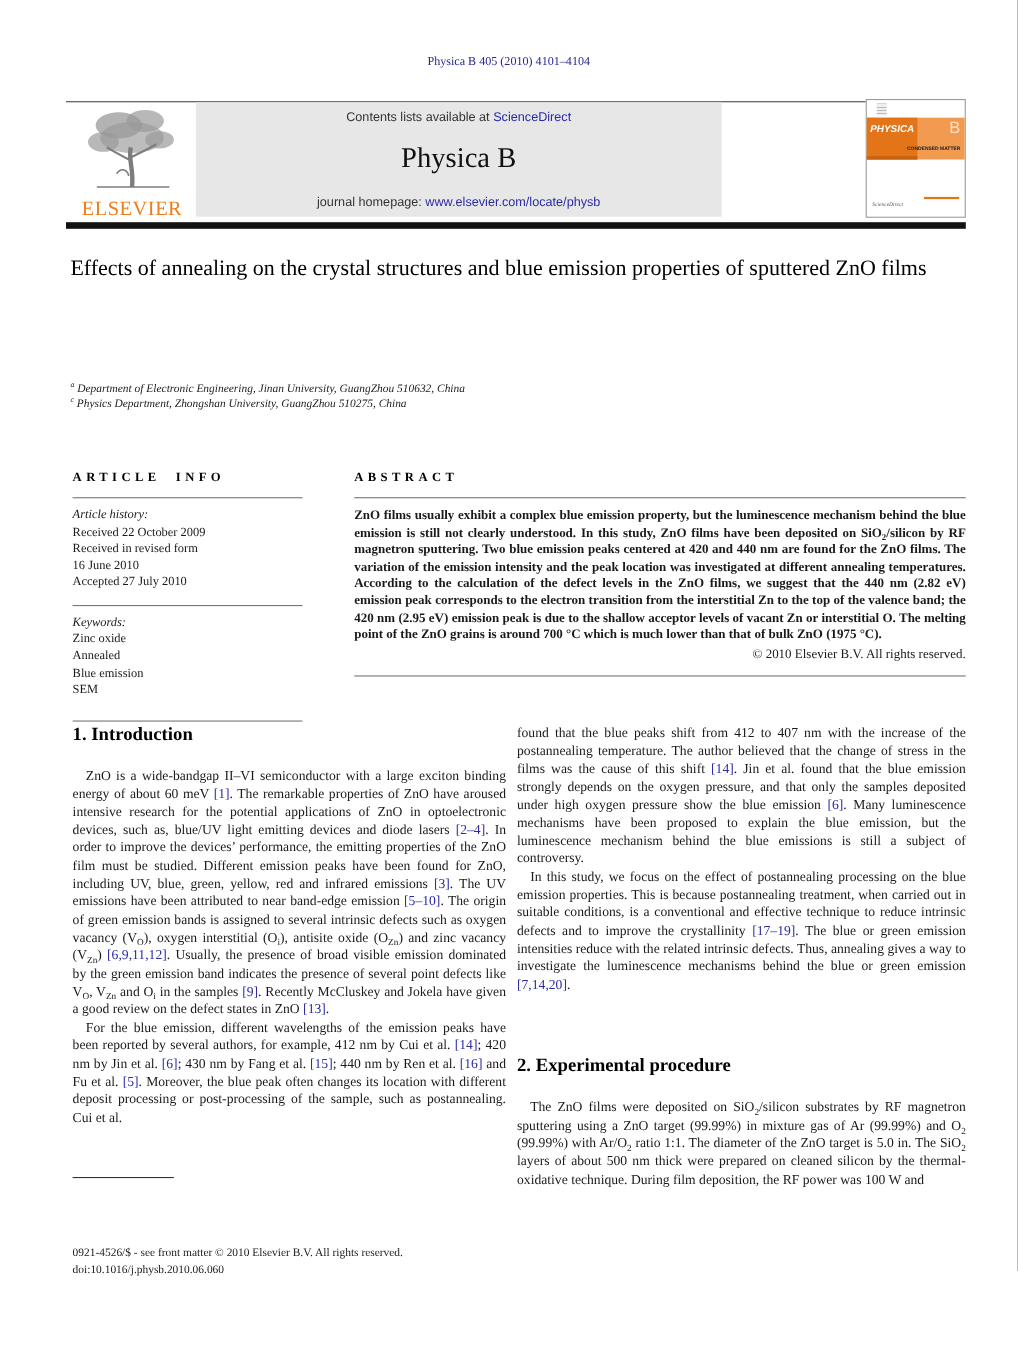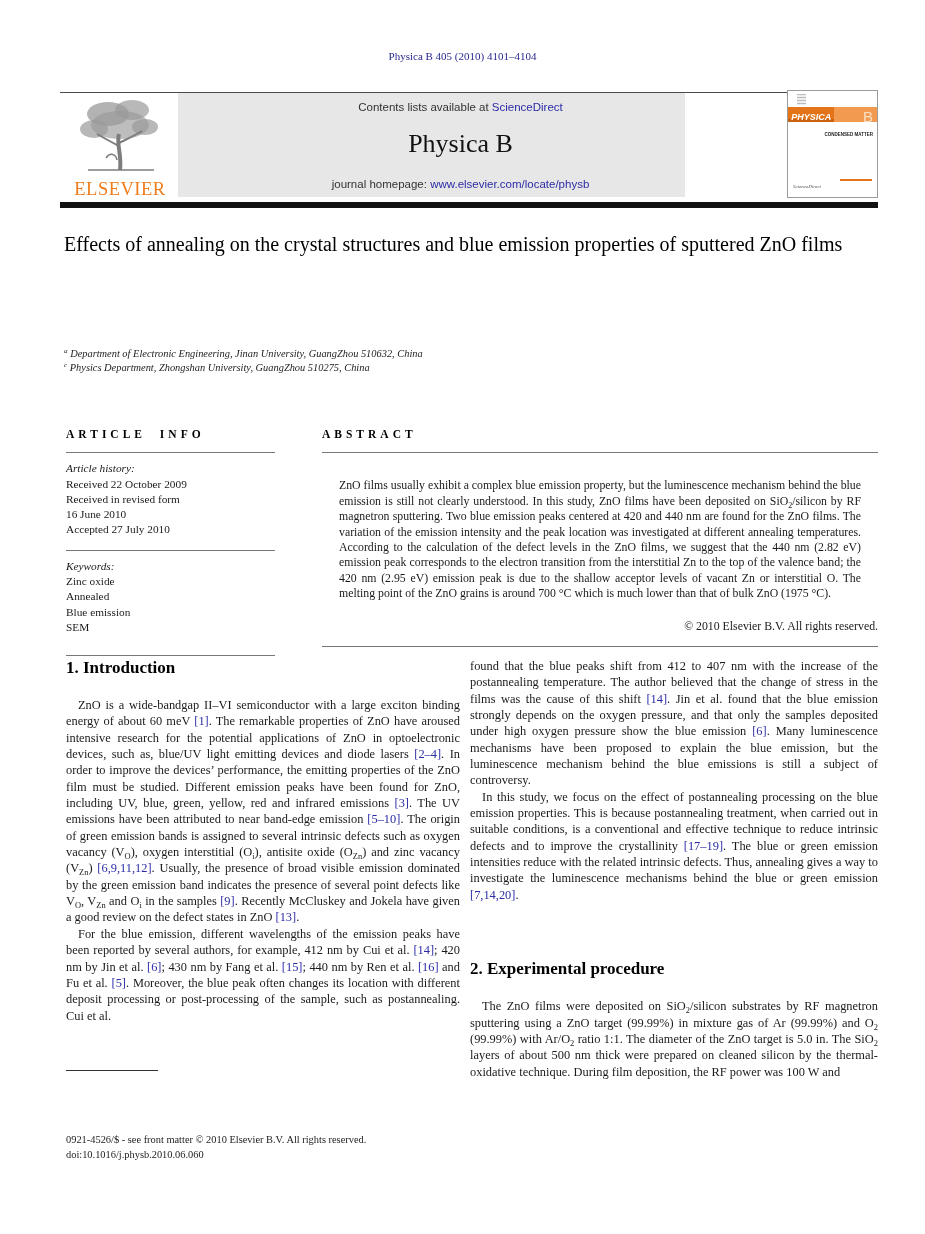--- a/index.html
+++ b/index.html
@@ -5,38 +5,38 @@
   html,body{margin:0;padding:0;background:#888;}
   .page{position:relative;width:925px;height:1234px;background:#ffffff;margin:0 auto;
         font-family:"Liberation Serif",serif;color:#1a1a1a;overflow:hidden;}
 
   
   .citation{position:absolute;top:50px;left:0;width:100%;text-align:center;
             font-size:11px;color:#28288f;}
 
   
   .top-rule{position:absolute;left:60px;top:92px;width:818px;height:1px;background:#4a4a4a;}
-  .banner-box{position:absolute;left:178px;top:93px;width:478px;height:104px;background:#e7e7e7;padding-left:29px;}
+  .banner-box{position:absolute;left:178px;top:93px;width:478px;height:104px;background:#e7e7e7;}
   .contents-line{position:absolute;top:8px;width:100%;text-align:center;
                  font-family:"Liberation Sans",sans-serif;font-size:11.5px;color:#333;}
   .journal-name{position:absolute;top:36px;width:100%;text-align:center;
                 font-size:26px;color:#111;}
   .homepage-line{position:absolute;bottom:7px;width:100%;text-align:center;
                  font-family:"Liberation Sans",sans-serif;font-size:11.5px;color:#333;}
   .navy-link{color:#2b2ba6;text-decoration:none;}
 
   
   .logo{position:absolute;left:64px;top:96px;width:112px;height:100px;text-align:center;}
   .elsevier-text{color:#ef7c1a;font-size:18.5px;letter-spacing:0.5px;margin-top:1px;}
 
   
   .cover{position:absolute;left:787px;top:90px;width:89px;height:106px;border:1px solid #9b9b9b;background:#fff;}
   .cover-mark{position:absolute;top:3px;left:9px;width:9px;height:11px;background:
       repeating-linear-gradient(#bbb 0 1px,#eee 1px 3px);}
-  .cover-band{position:absolute;top:16px;left:0;right:0;height:15px;background:#f29a50;}
+  .cover-band{position:absolute;top:16px;left:0;right:0;height:38px;background:#f29a50;}
   .cover-band-left{position:absolute;left:0;top:0;bottom:0;width:52%;background:#e37417;
       color:#fff;font-family:"Liberation Sans",sans-serif;font-weight:bold;font-style:italic;
       font-size:9px;line-height:20px;text-align:center;border-bottom:3px solid #c96310;}
   .cover-band-right{position:absolute;right:4px;top:1px;color:#fbe0c4;font-size:15px;
       font-family:"Liberation Sans",sans-serif;}
   .cover-subtitle{position:absolute;top:41px;right:4px;font-family:"Liberation Sans",sans-serif;
       font-weight:bold;font-size:4.5px;color:#222;}
   .cover-sd{position:absolute;bottom:8px;left:5px;font-size:5px;color:#555;font-style:italic;}
   .cover-foot-rule{position:absolute;bottom:16px;right:5px;width:32px;height:2px;background:#e37417;}
 
@@ -53,21 +53,21 @@
 
   
   .info-left{position:absolute;left:66px;top:424px;width:209px;font-size:11.3px;line-height:15.3px;}
   .info-right{position:absolute;left:322px;top:424px;width:556px;font-size:11.8px;line-height:15.4px;}
   .block-heading{font-size:11.5px;letter-spacing:4px;word-spacing:7px;font-weight:600;color:#000;
                  padding:3px 0 10px 0;border-bottom:1px solid #777;}
   .history{padding:8px 0 12px 0;border-bottom:1px solid #777;}
   .keywords{padding:8px 0 20px 0;border-bottom:1px solid #777;}
   .ilabel{font-style:italic;}
   .abstract-body{padding:8px 0 8px 0;border-bottom:1px solid #777;}
-  .abstract-text{text-align:justify;margin:17px;}
+  .abstract-text{text-align:justify;margin:0;font-weight:bold;}
   .copyright{text-align:right;margin:2px 0 4px 0;}
 
   
   .col-left{position:absolute;left:66px;top:658px;width:394px;}
   .col-right{position:absolute;left:470px;top:658px;width:408px;}
   .body-p{font-size:12.4px;line-height:16.35px;text-align:justify;margin:0;text-indent:12px;color:#1a1a1a;}
   .body-p.noindent{text-indent:0;}
   .sec-heading{font-size:17px;font-weight:bold;margin:0 0 19px 0;color:#000;}
   .sec-heading.later{margin-top:56px;}
   .ref{color:#2b2ba6;}

